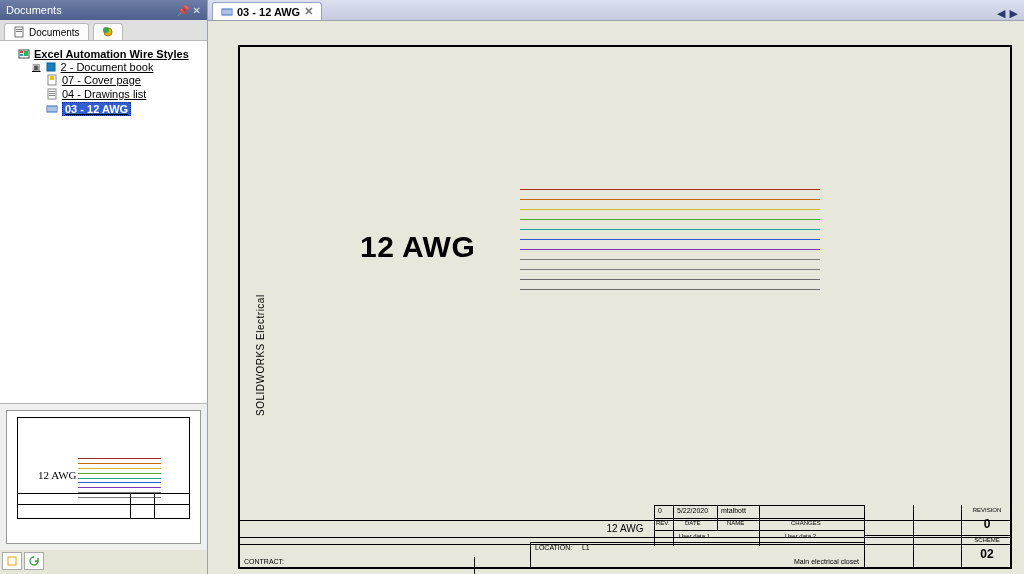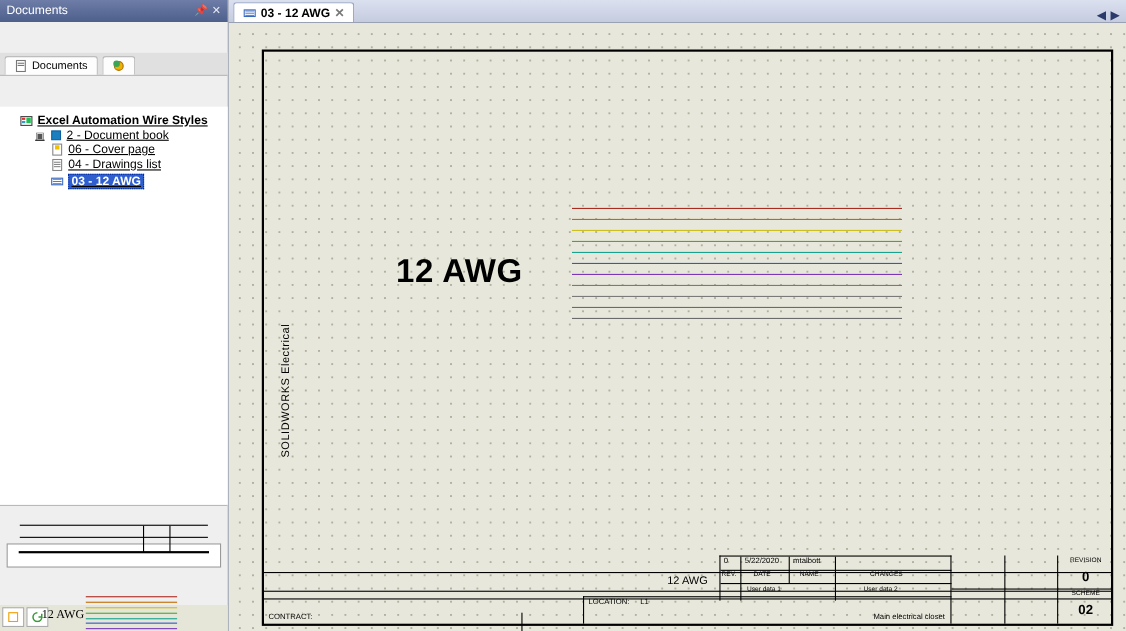--- a/index.html
+++ b/index.html
@@ -18,21 +18,20 @@
     height: 100%;
     background: #e5e5d8;
   }
   
   .side {
     width: 207px;
     display: flex;
     flex-direction: column;
     background: #efefef;
     border-right: 1px solid #9aa1b2;
-    gap: 28px;
   }
   .side-title {
     display: flex;
     align-items: center;
     justify-content: space-between;
     height: 20px;
     padding: 0 6px;
     background: linear-gradient(#6d7da7, #4e5f8c);
     color: #fff;
     font-size: 11px;
@@ -368,21 +367,21 @@
                   </svg>
                 <span>2 - Document book</span>
               </div>
               <ul>
                 <li>
                     <div class="node">
                   <svg class="ic" width="12" height="12" viewBox="0 0 12 12">
                         <rect x="2" y="1" width="8" height="10" fill="#fff" stroke="#888"></rect>
                         <path d="M4 2h4v4H4z" fill="#f3c000"></path>
                       </svg>
-                  <span>06 - Cover page</span>
+                  <span>07 - Cover page</span>
                 </div>
                   </li>
                 <li>
                     <div class="node">
                   <svg class="ic" width="12" height="12" viewBox="0 0 12 12">
                         <rect x="2" y="1" width="8" height="10" fill="#fff" stroke="#888"></rect>
                         <rect x="3" y="3" width="6" height="1" fill="#888"></rect>
                         <rect x="3" y="5" width="6" height="1" fill="#888"></rect>
                         <rect x="3" y="7" width="6" height="1" fill="#888"></rect>
                       </svg>

